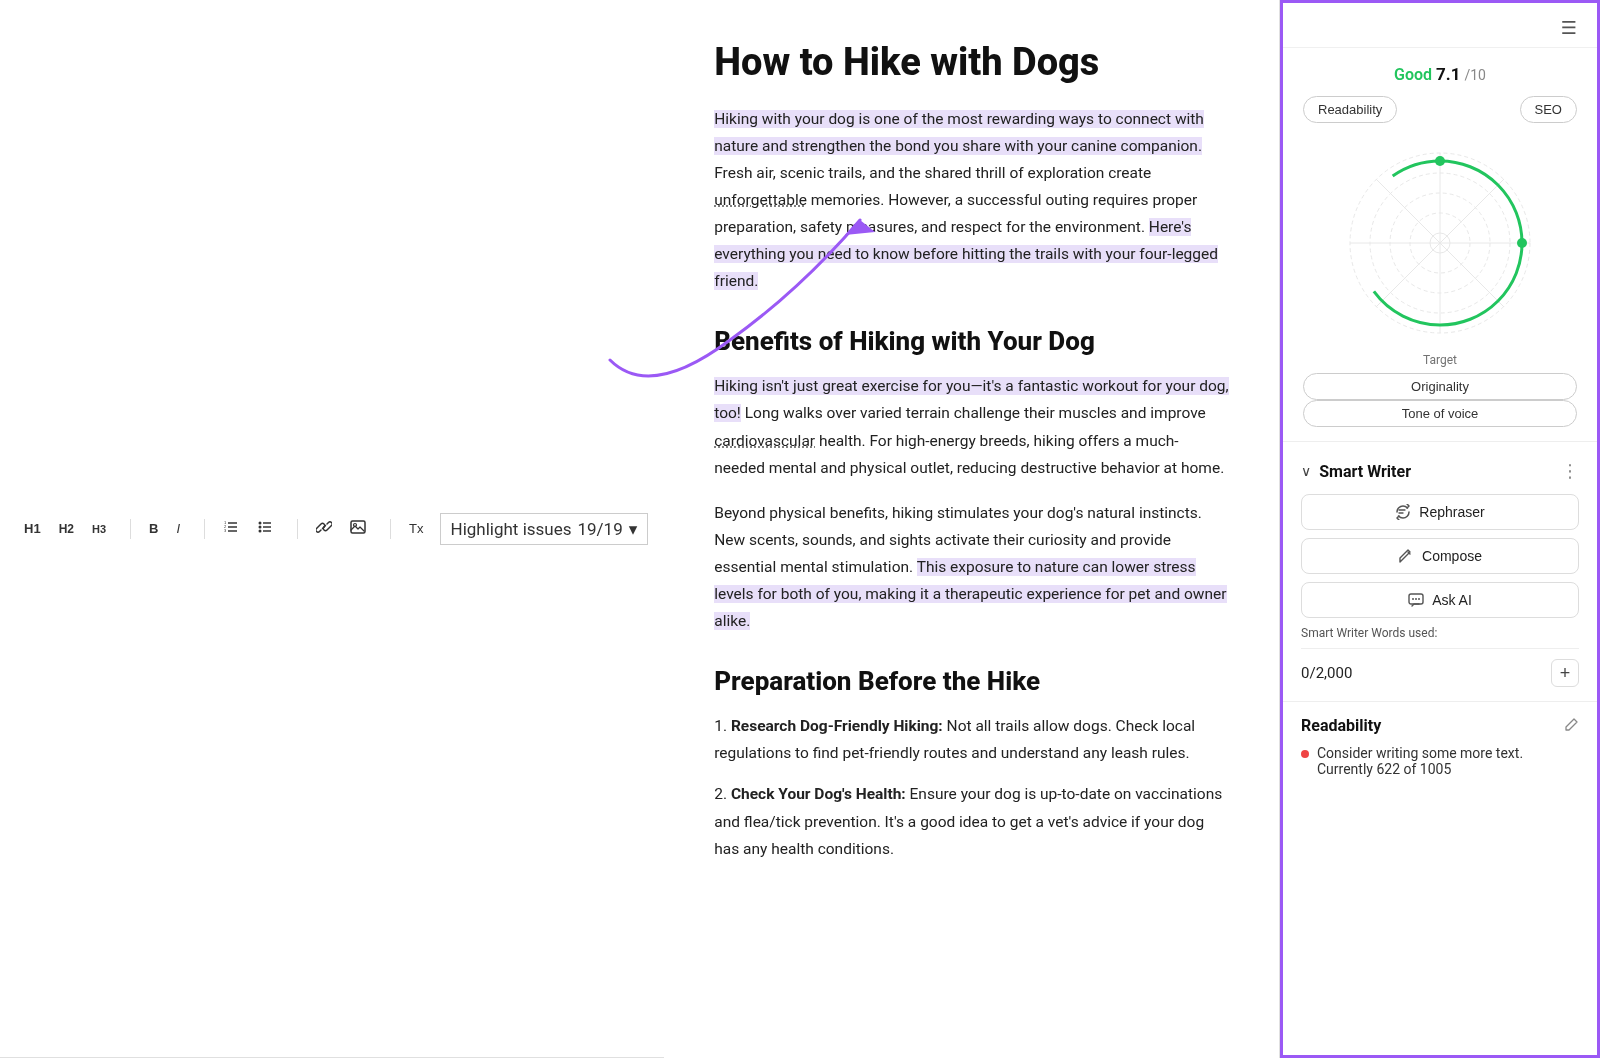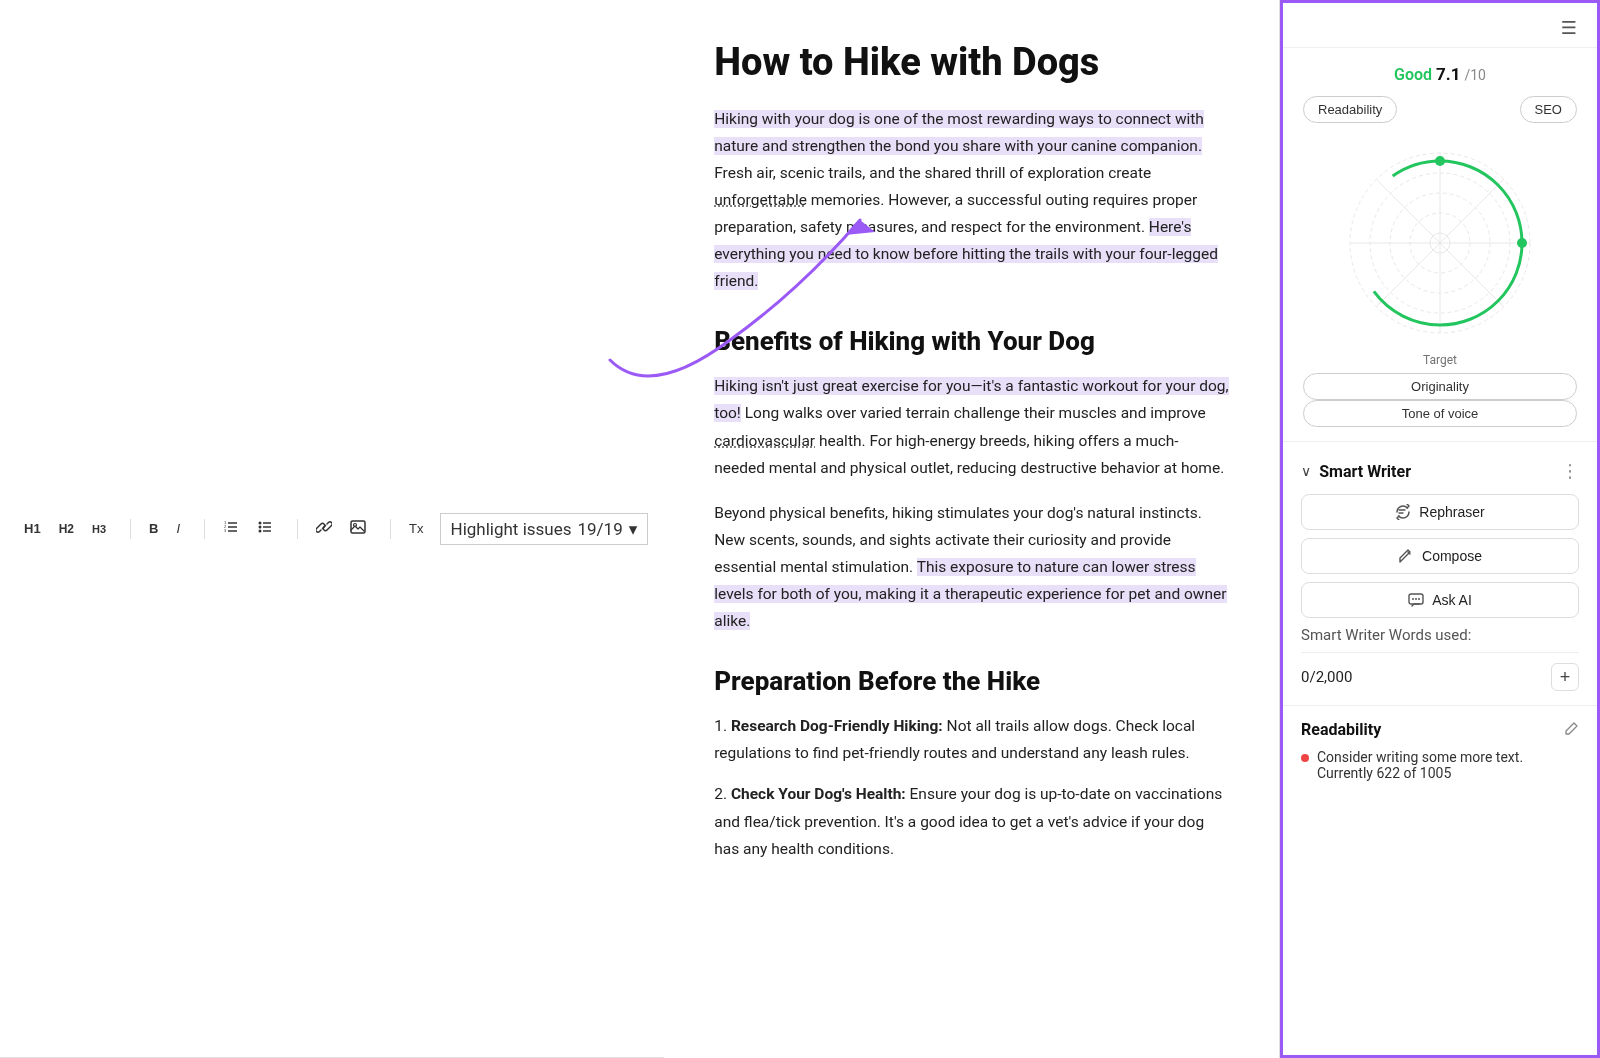--- a/index.html
+++ b/index.html
@@ -275,21 +275,21 @@
       border: 1.5px solid #ddd;
       border-radius: 8px;
       background: #fff;
       font-size: 14px;
       color: #222;
       cursor: pointer;
       margin-bottom: 8px;
     }
 
     .sw-words-label {
-      font-size: 15px;
+      font-size: 12px;
       color: #555;
       margin-top: 6px;
       margin-bottom: 8px;
     }
 
     .sw-words-row {
       display: flex;
       align-items: center;
       justify-content: space-between;
       border-top: 1px solid #eee;

